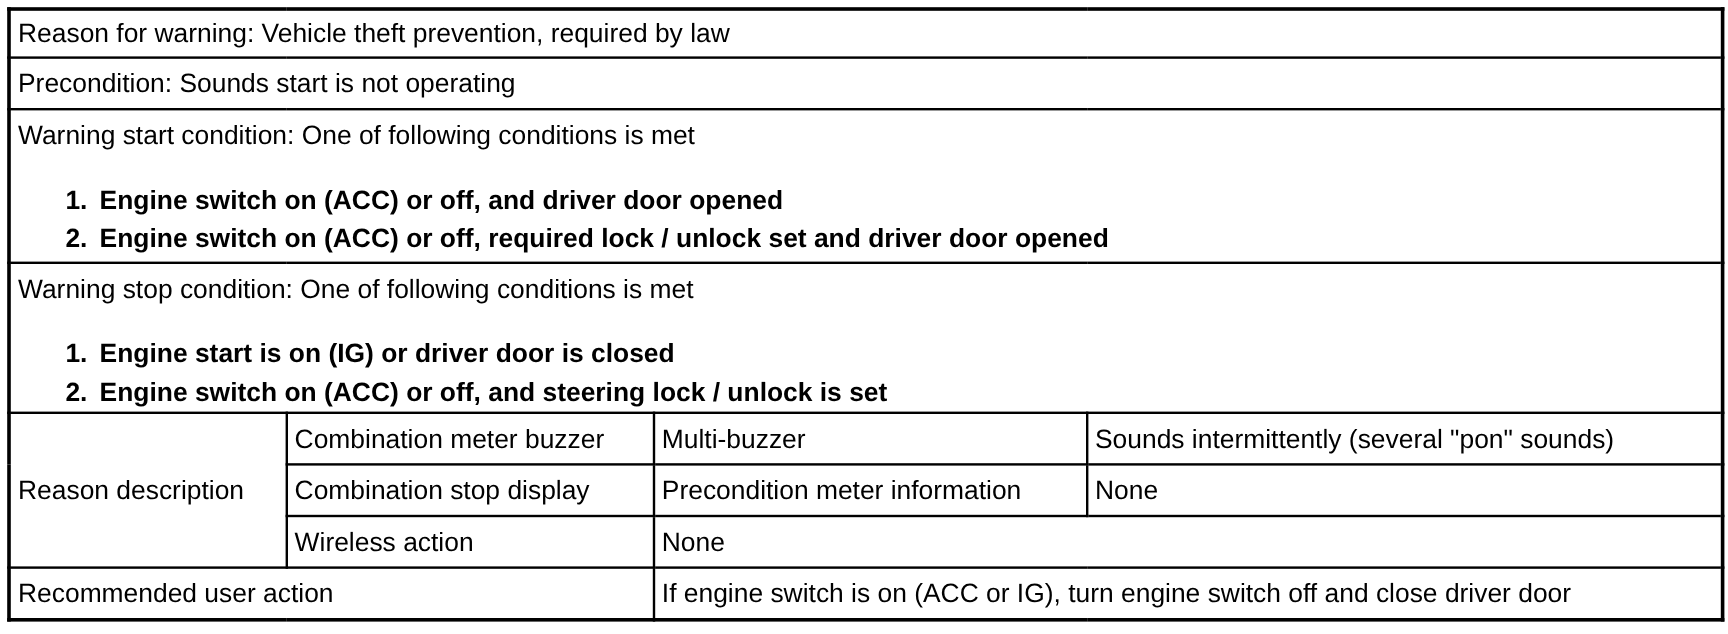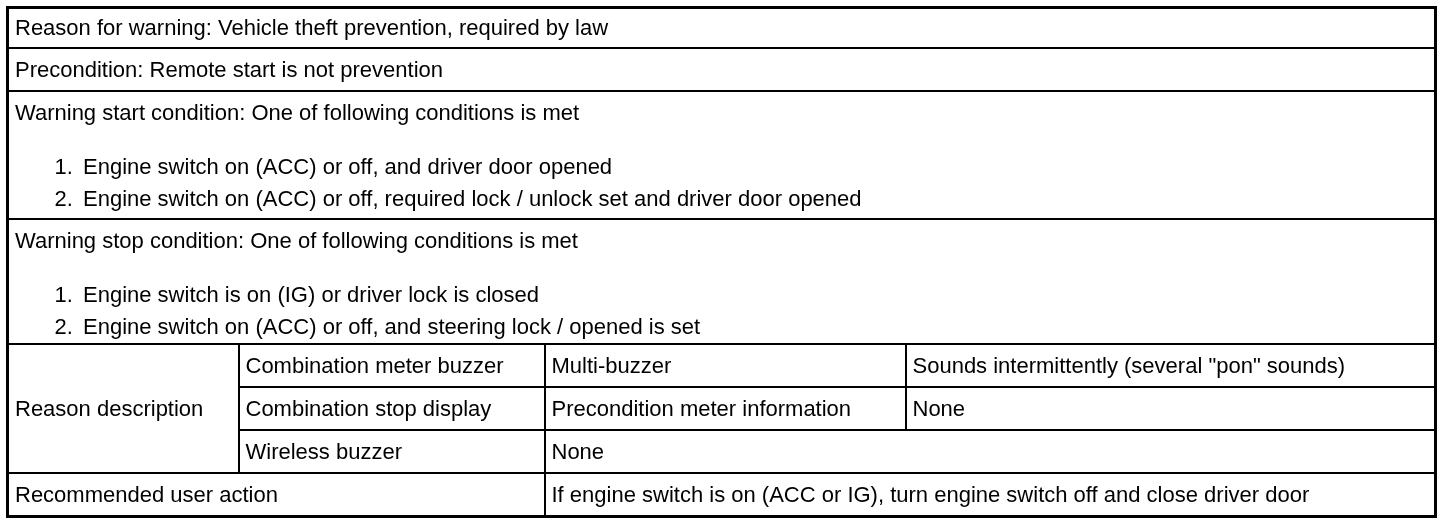--- a/index.html
+++ b/index.html
@@ -42,20 +42,21 @@
     padding: 0 6px;
   }
   .cond-header {
     padding-top: 7px;
     line-height: 28px;
   }
   ol.cond-list {
     margin: 24px 0 0 0;
     padding: 0 0 0 64px;
     line-height: 32px;
+    font-weight: bold;
   }
   ol.cond-list li {
     padding-left: 4px;
   }
   tr.r-reason  td { height: 34px; }
   tr.r-precond td { height: 37px; }
   tr.r-start   td { height: 126px; }
   tr.r-stop    td { height: 122px; }
   tr.r-desc    td { height: 37px; }
   tr.r-action  td { height: 37px; }
@@ -71,58 +72,58 @@
       <col style="width:361px">
       <col style="width:530px">
     </colgroup>
 
     <tbody>
         <tr class="r-reason">
       <td colspan="4" class="nowrap">Reason for warning: Vehicle theft prevention, required by law</td>
     </tr>
 
     <tr class="r-precond">
-      <td colspan="4" class="nowrap">Precondition: Remote start is not prevention</td>
+      <td colspan="4" class="nowrap">Precondition: Sounds start is not operating</td>
     </tr>
 
     <tr class="r-start">
       <td colspan="4" class="cond-cell">
         <div class="cond-header">Warning start condition: One of following conditions is met</div>
         <ol class="cond-list">
           <li>Engine switch on (ACC) or off, and driver door opened</li>
           <li>Engine switch on (ACC) or off, required lock / unlock set and driver door opened</li>
         </ol>
       </td>
     </tr>
 
     <tr class="r-stop">
       <td colspan="4" class="cond-cell">
         <div class="cond-header">Warning stop condition: One of following conditions is met</div>
         <ol class="cond-list">
-          <li>Engine switch is on (IG) or driver lock is closed</li>
-          <li>Engine switch on (ACC) or off, and steering lock / opened is set</li>
+          <li>Engine start is on (IG) or driver door is closed</li>
+          <li>Engine switch on (ACC) or off, and steering lock / unlock is set</li>
         </ol>
       </td>
     </tr>
 
     <tr class="r-desc">
       <td rowspan="3" class="nowrap">Reason description</td>
       <td class="nowrap">Combination meter buzzer</td>
       <td class="nowrap">Multi-buzzer</td>
       <td class="nowrap">Sounds intermittently (several "pon" sounds)</td>
     </tr>
 
     <tr class="r-desc">
       <td class="nowrap">Combination stop display</td>
       <td class="nowrap">Precondition meter information</td>
       <td class="nowrap">None</td>
     </tr>
 
     <tr class="r-desc">
-      <td class="nowrap">Wireless buzzer</td>
+      <td class="nowrap">Wireless action</td>
       <td colspan="2" class="nowrap">None</td>
     </tr>
 
     <tr class="r-action">
       <td colspan="2" class="nowrap">Recommended user action</td>
       <td colspan="2" class="nowrap">If engine switch is on (ACC or IG), turn engine switch off and close driver door</td>
     </tr>
   </tbody>
     </table>
 </div>

